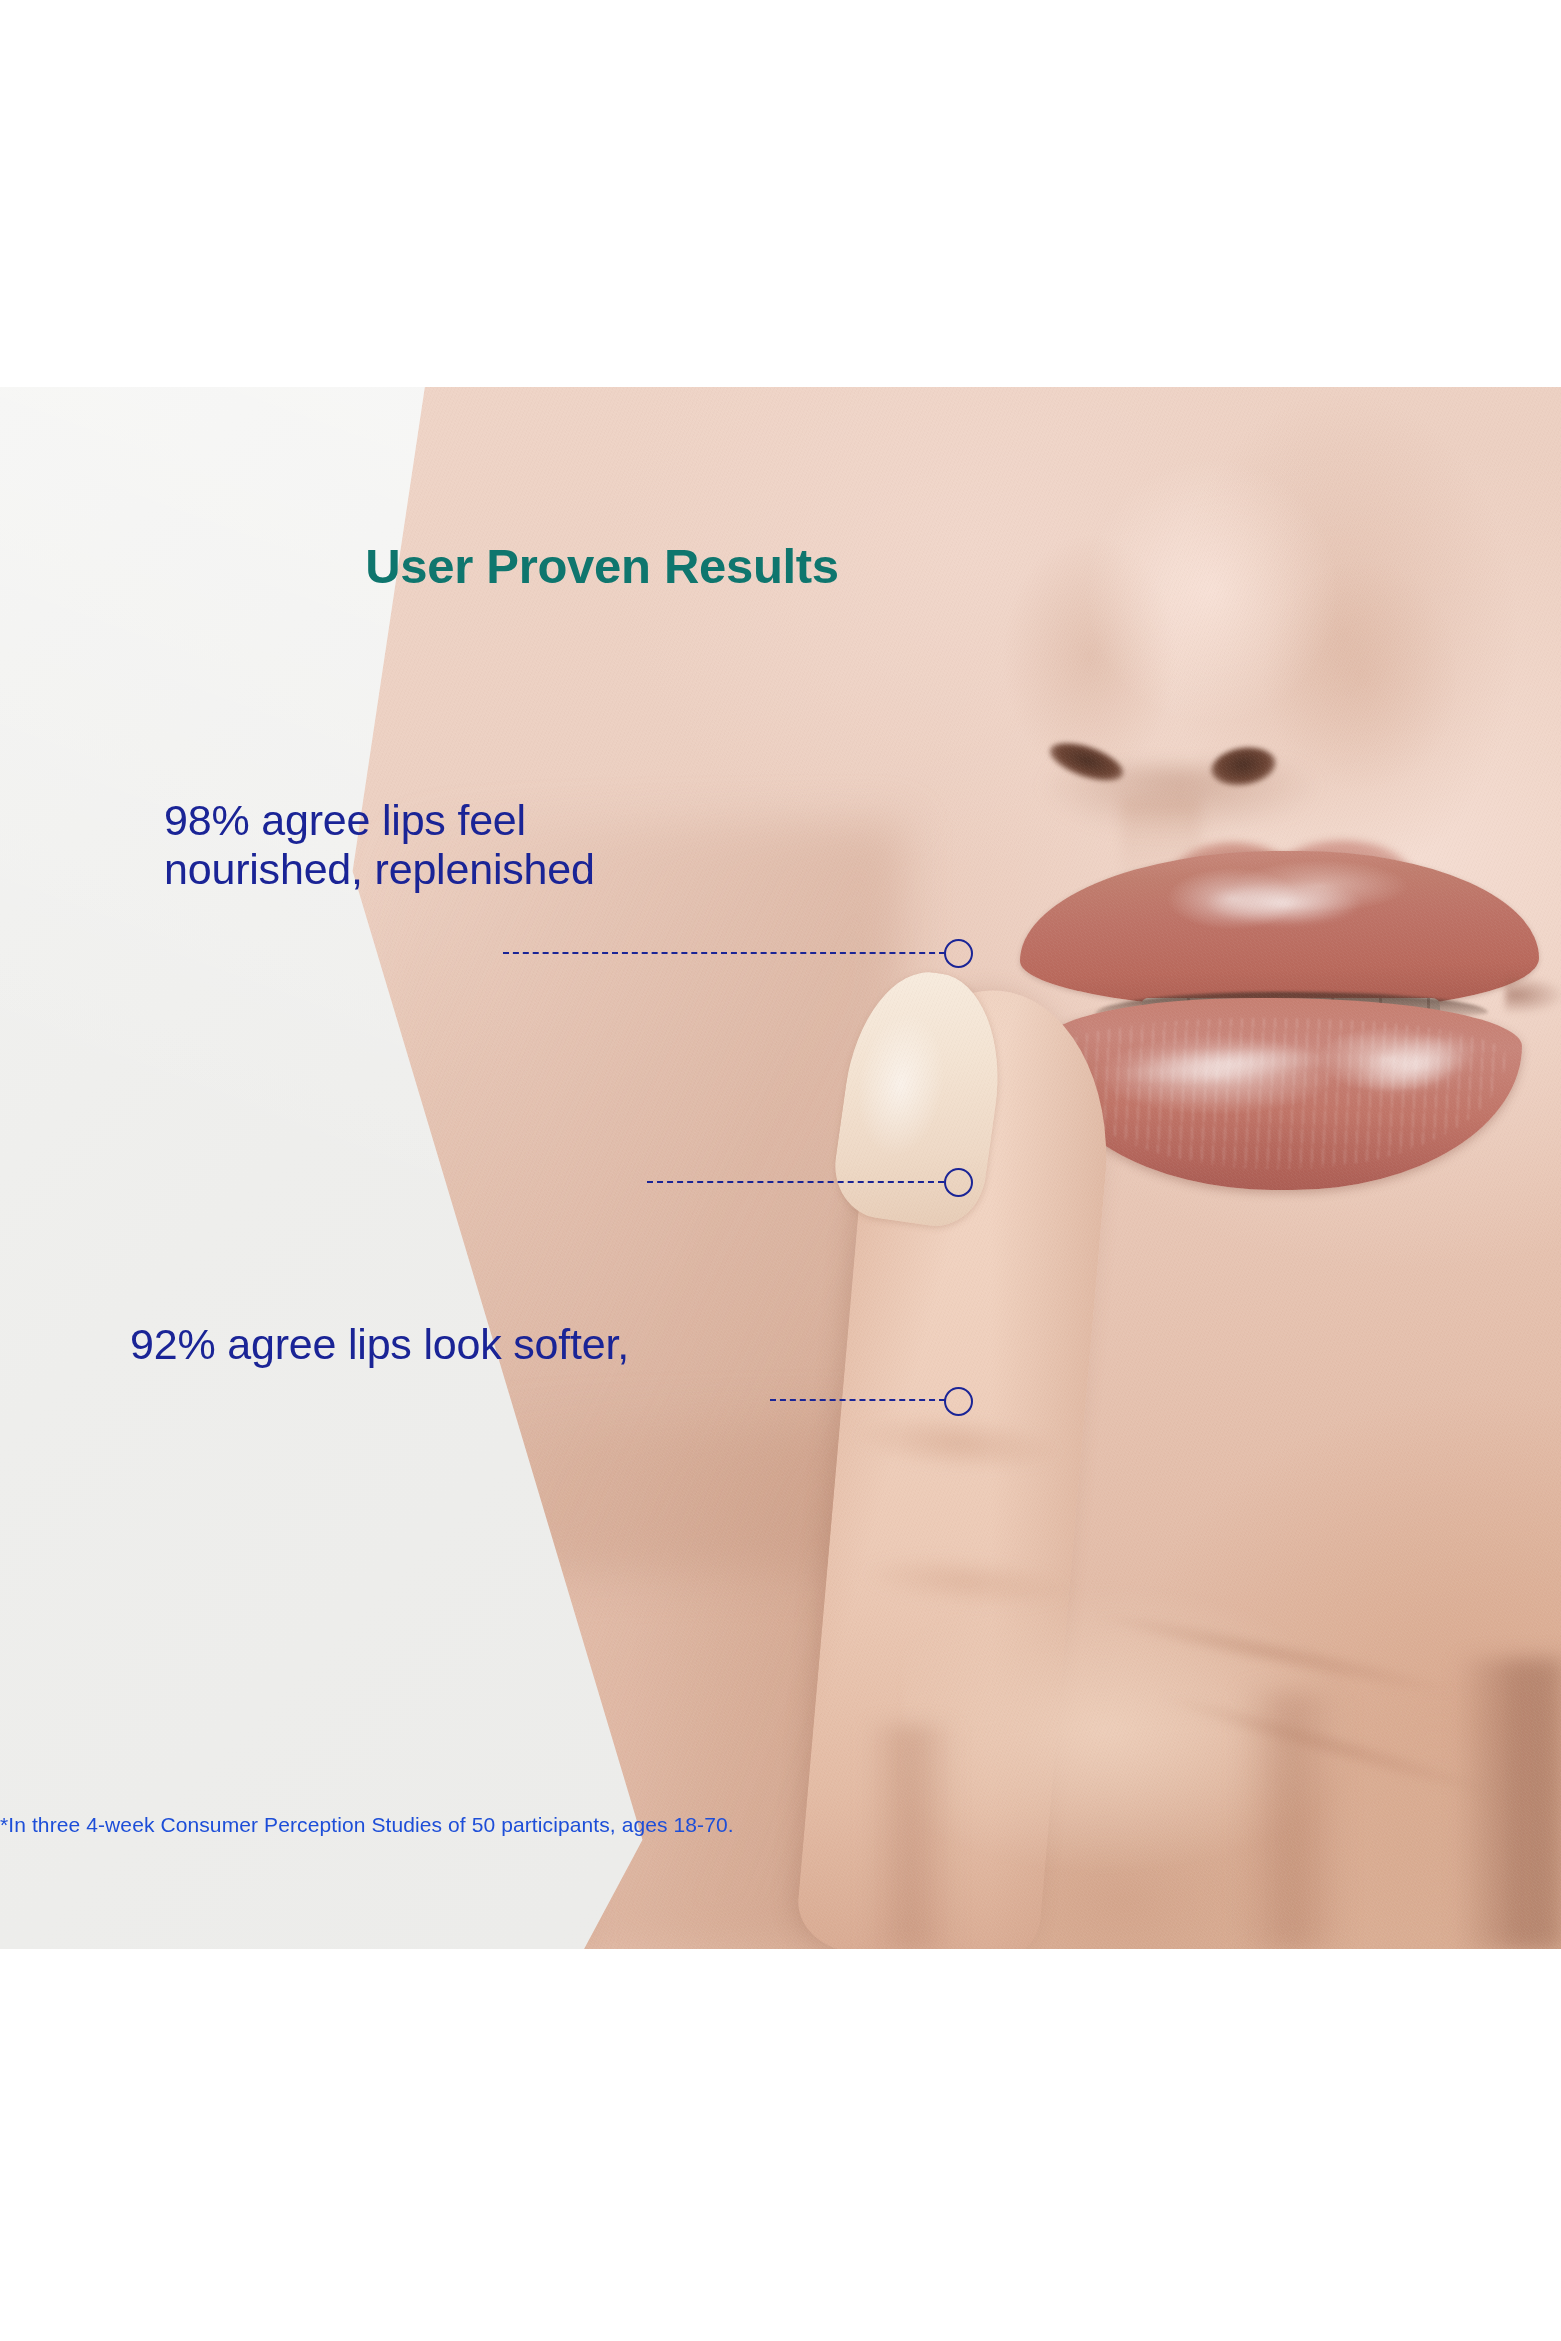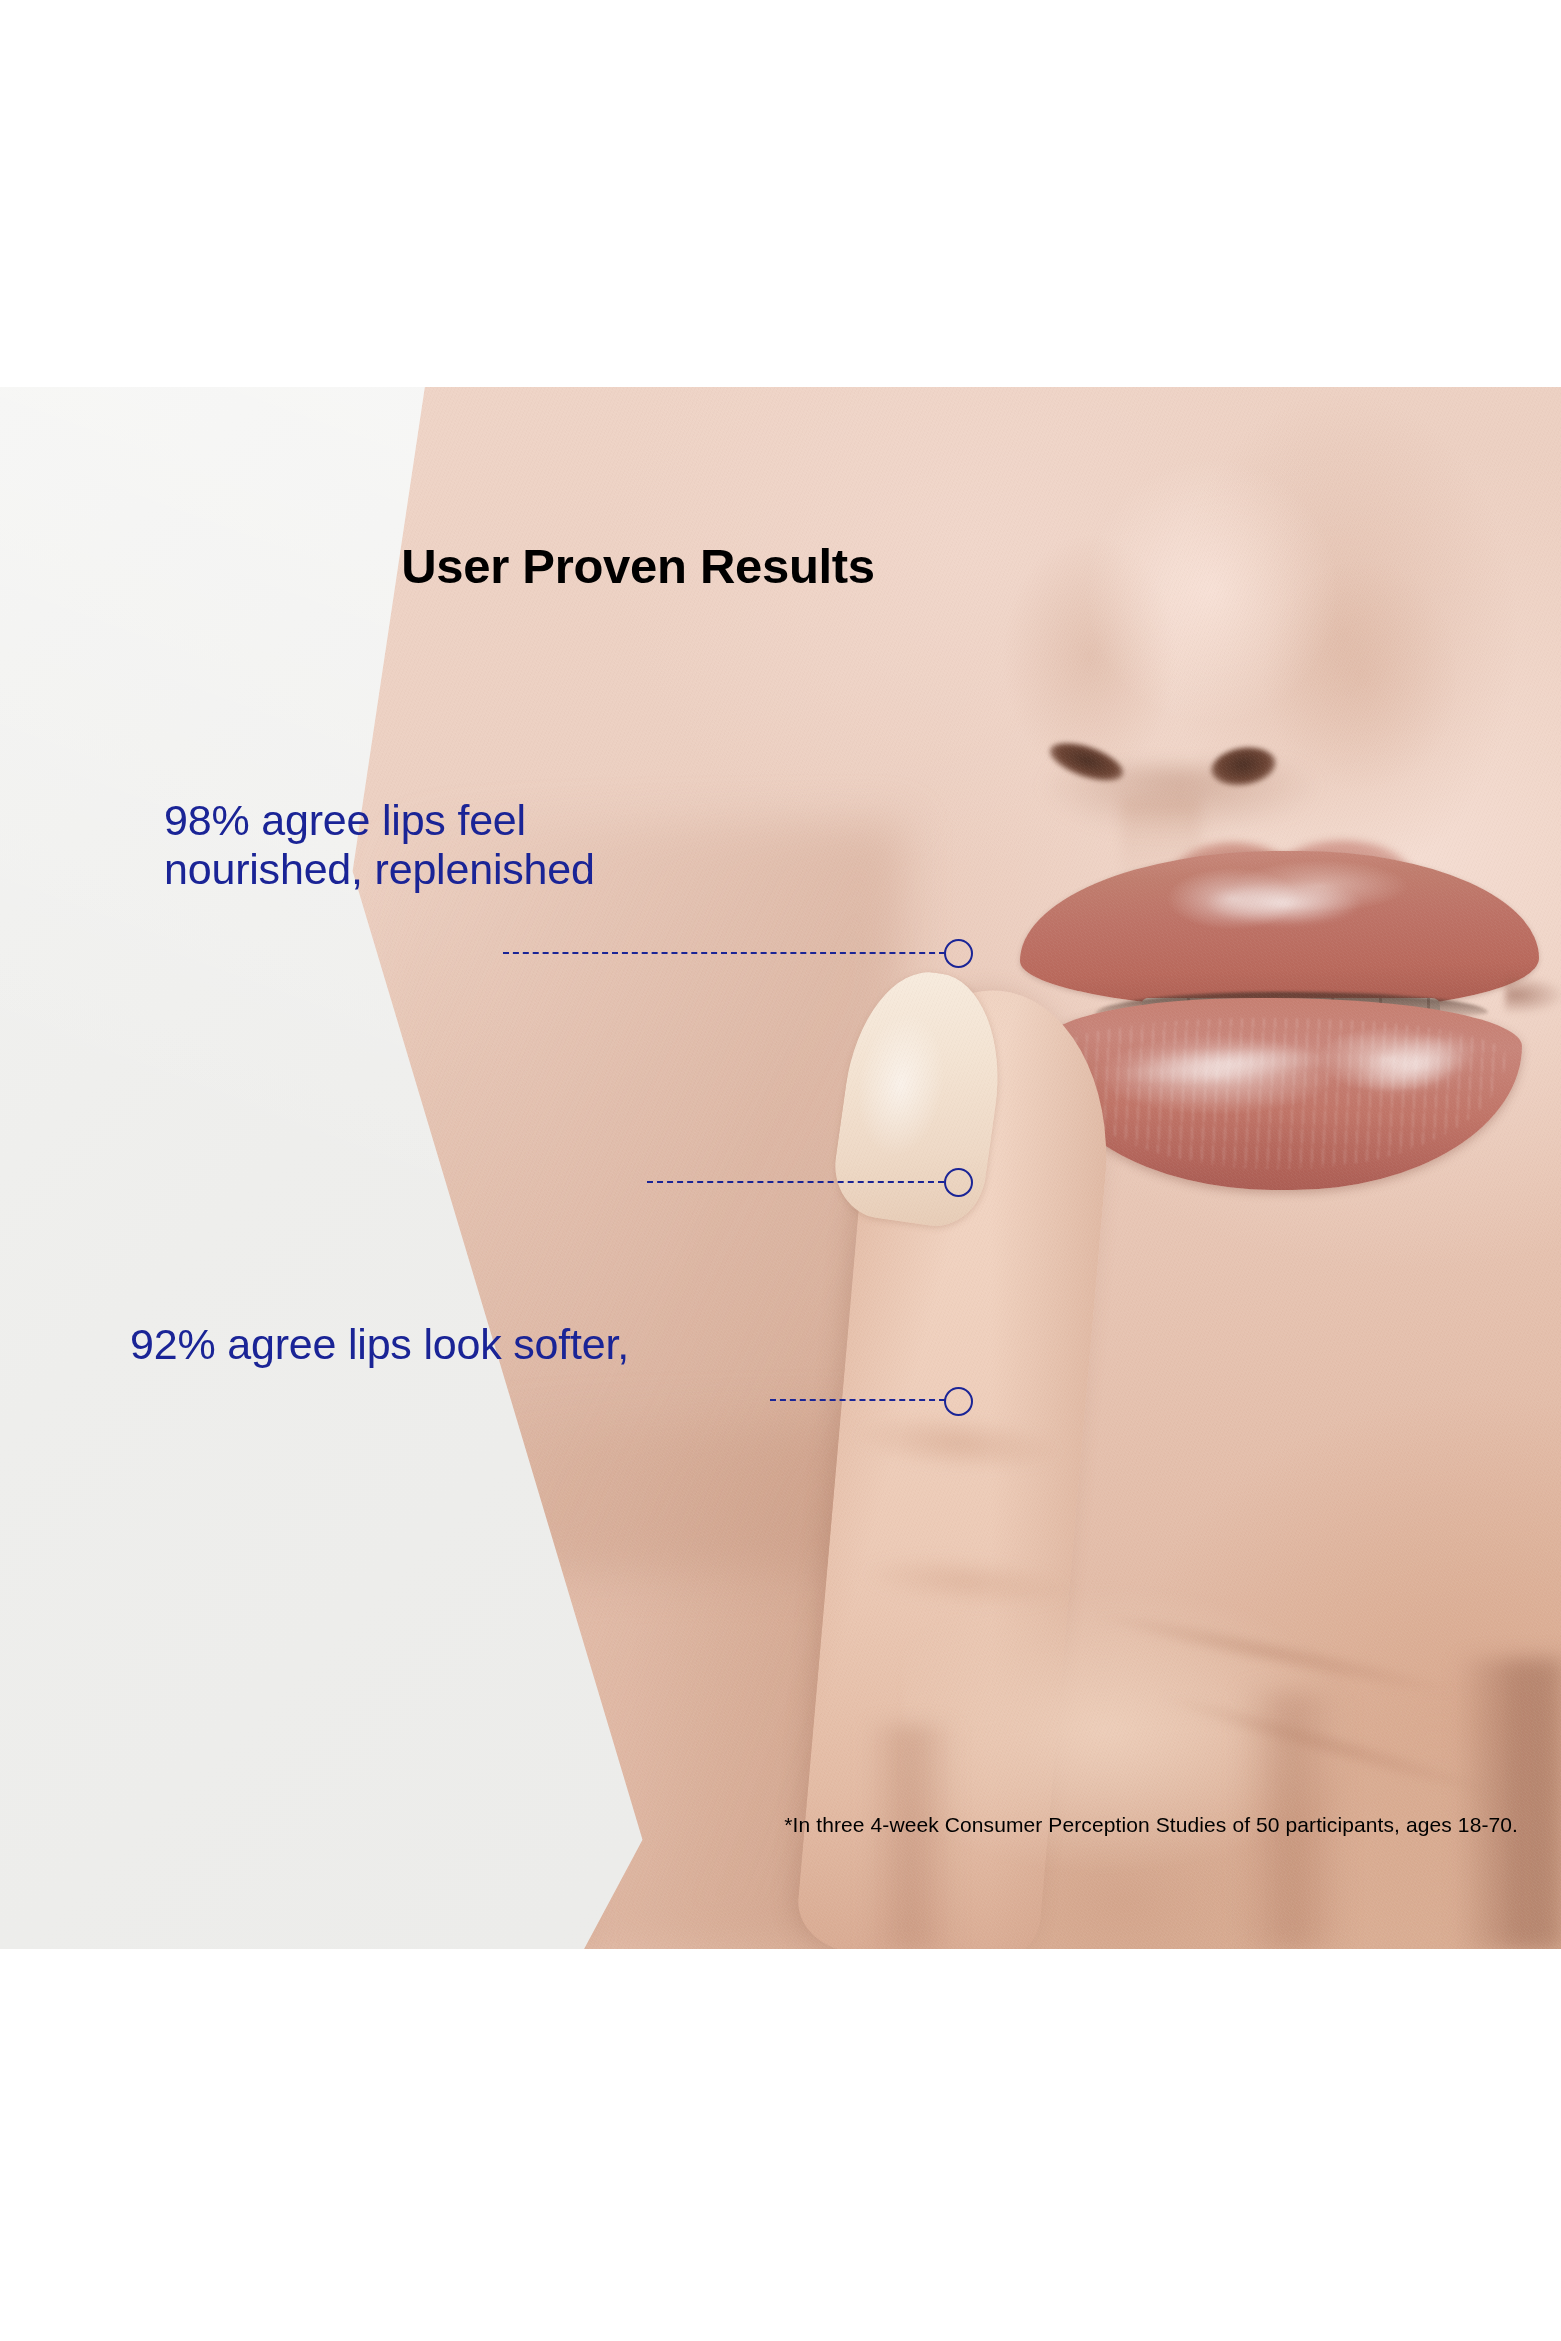--- a/index.html
+++ b/index.html
@@ -324,23 +324,22 @@
 
   .page-title {
     position: absolute;
     left: 0;
     top: 538px;
     width: 1204px;
     text-align: center;
     font-size: 49px;
     font-weight: bold;
     letter-spacing: -0.3px;
-    color: #000000;
+    color: #0f766e;
     white-space: nowrap;
-    margin-left: 36px;
   }
 
   .claim {
     position: absolute;
     left: 130px;
     width: 887px;
     color: #1a2496;
     font-size: 43px;
     line-height: 1.14;
     letter-spacing: -0.2px;
@@ -372,22 +371,22 @@
   }
   .dot-1 { left: 944px; top: 939px; }
   .dot-2 { left: 944px; top: 1168px; }
   .dot-3 { left: 944px; top: 1387px; }
 
   .footnote {
     position: absolute;
     left: 0;
     top: 1813px;
     width: 1518px;
-    text-align: right;
-    color: #000000;
+    text-align: left;
+    color: #1d4ed8;
     font-size: 21px;
     letter-spacing: 0.1px;
     white-space: nowrap;
   }
 </style>
 </head>
 <body>
 
 <div id="stage">
 

